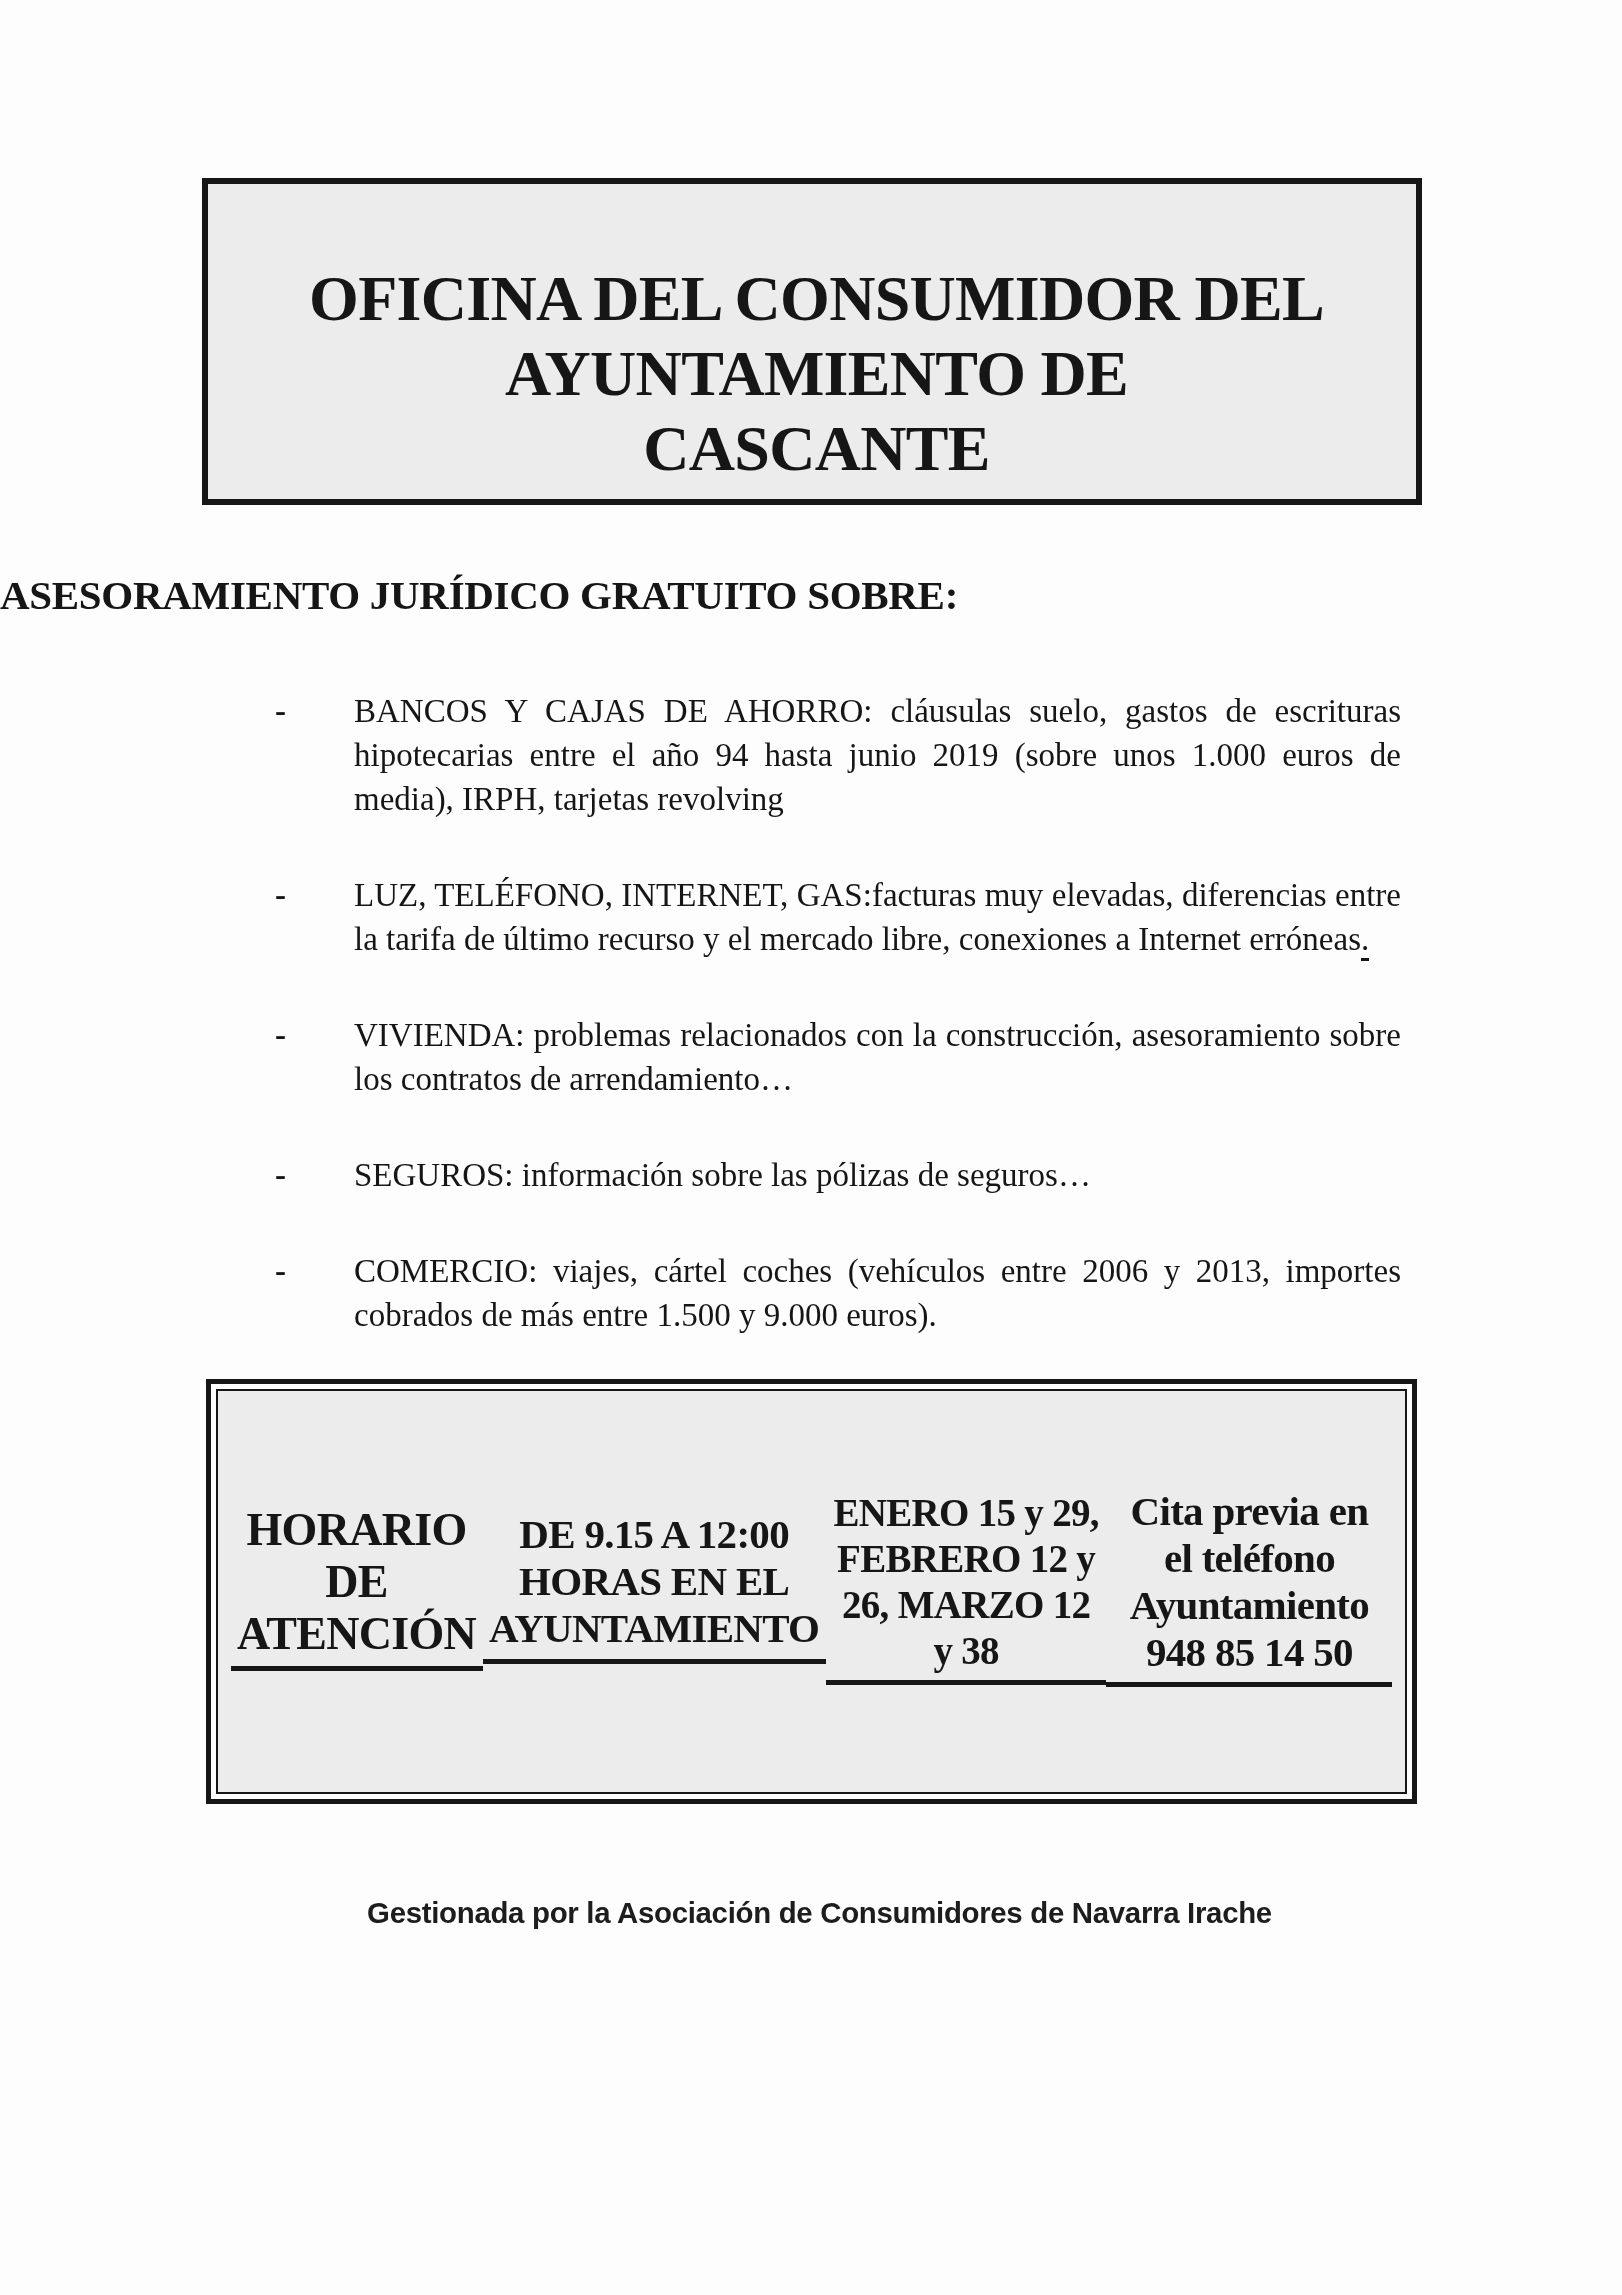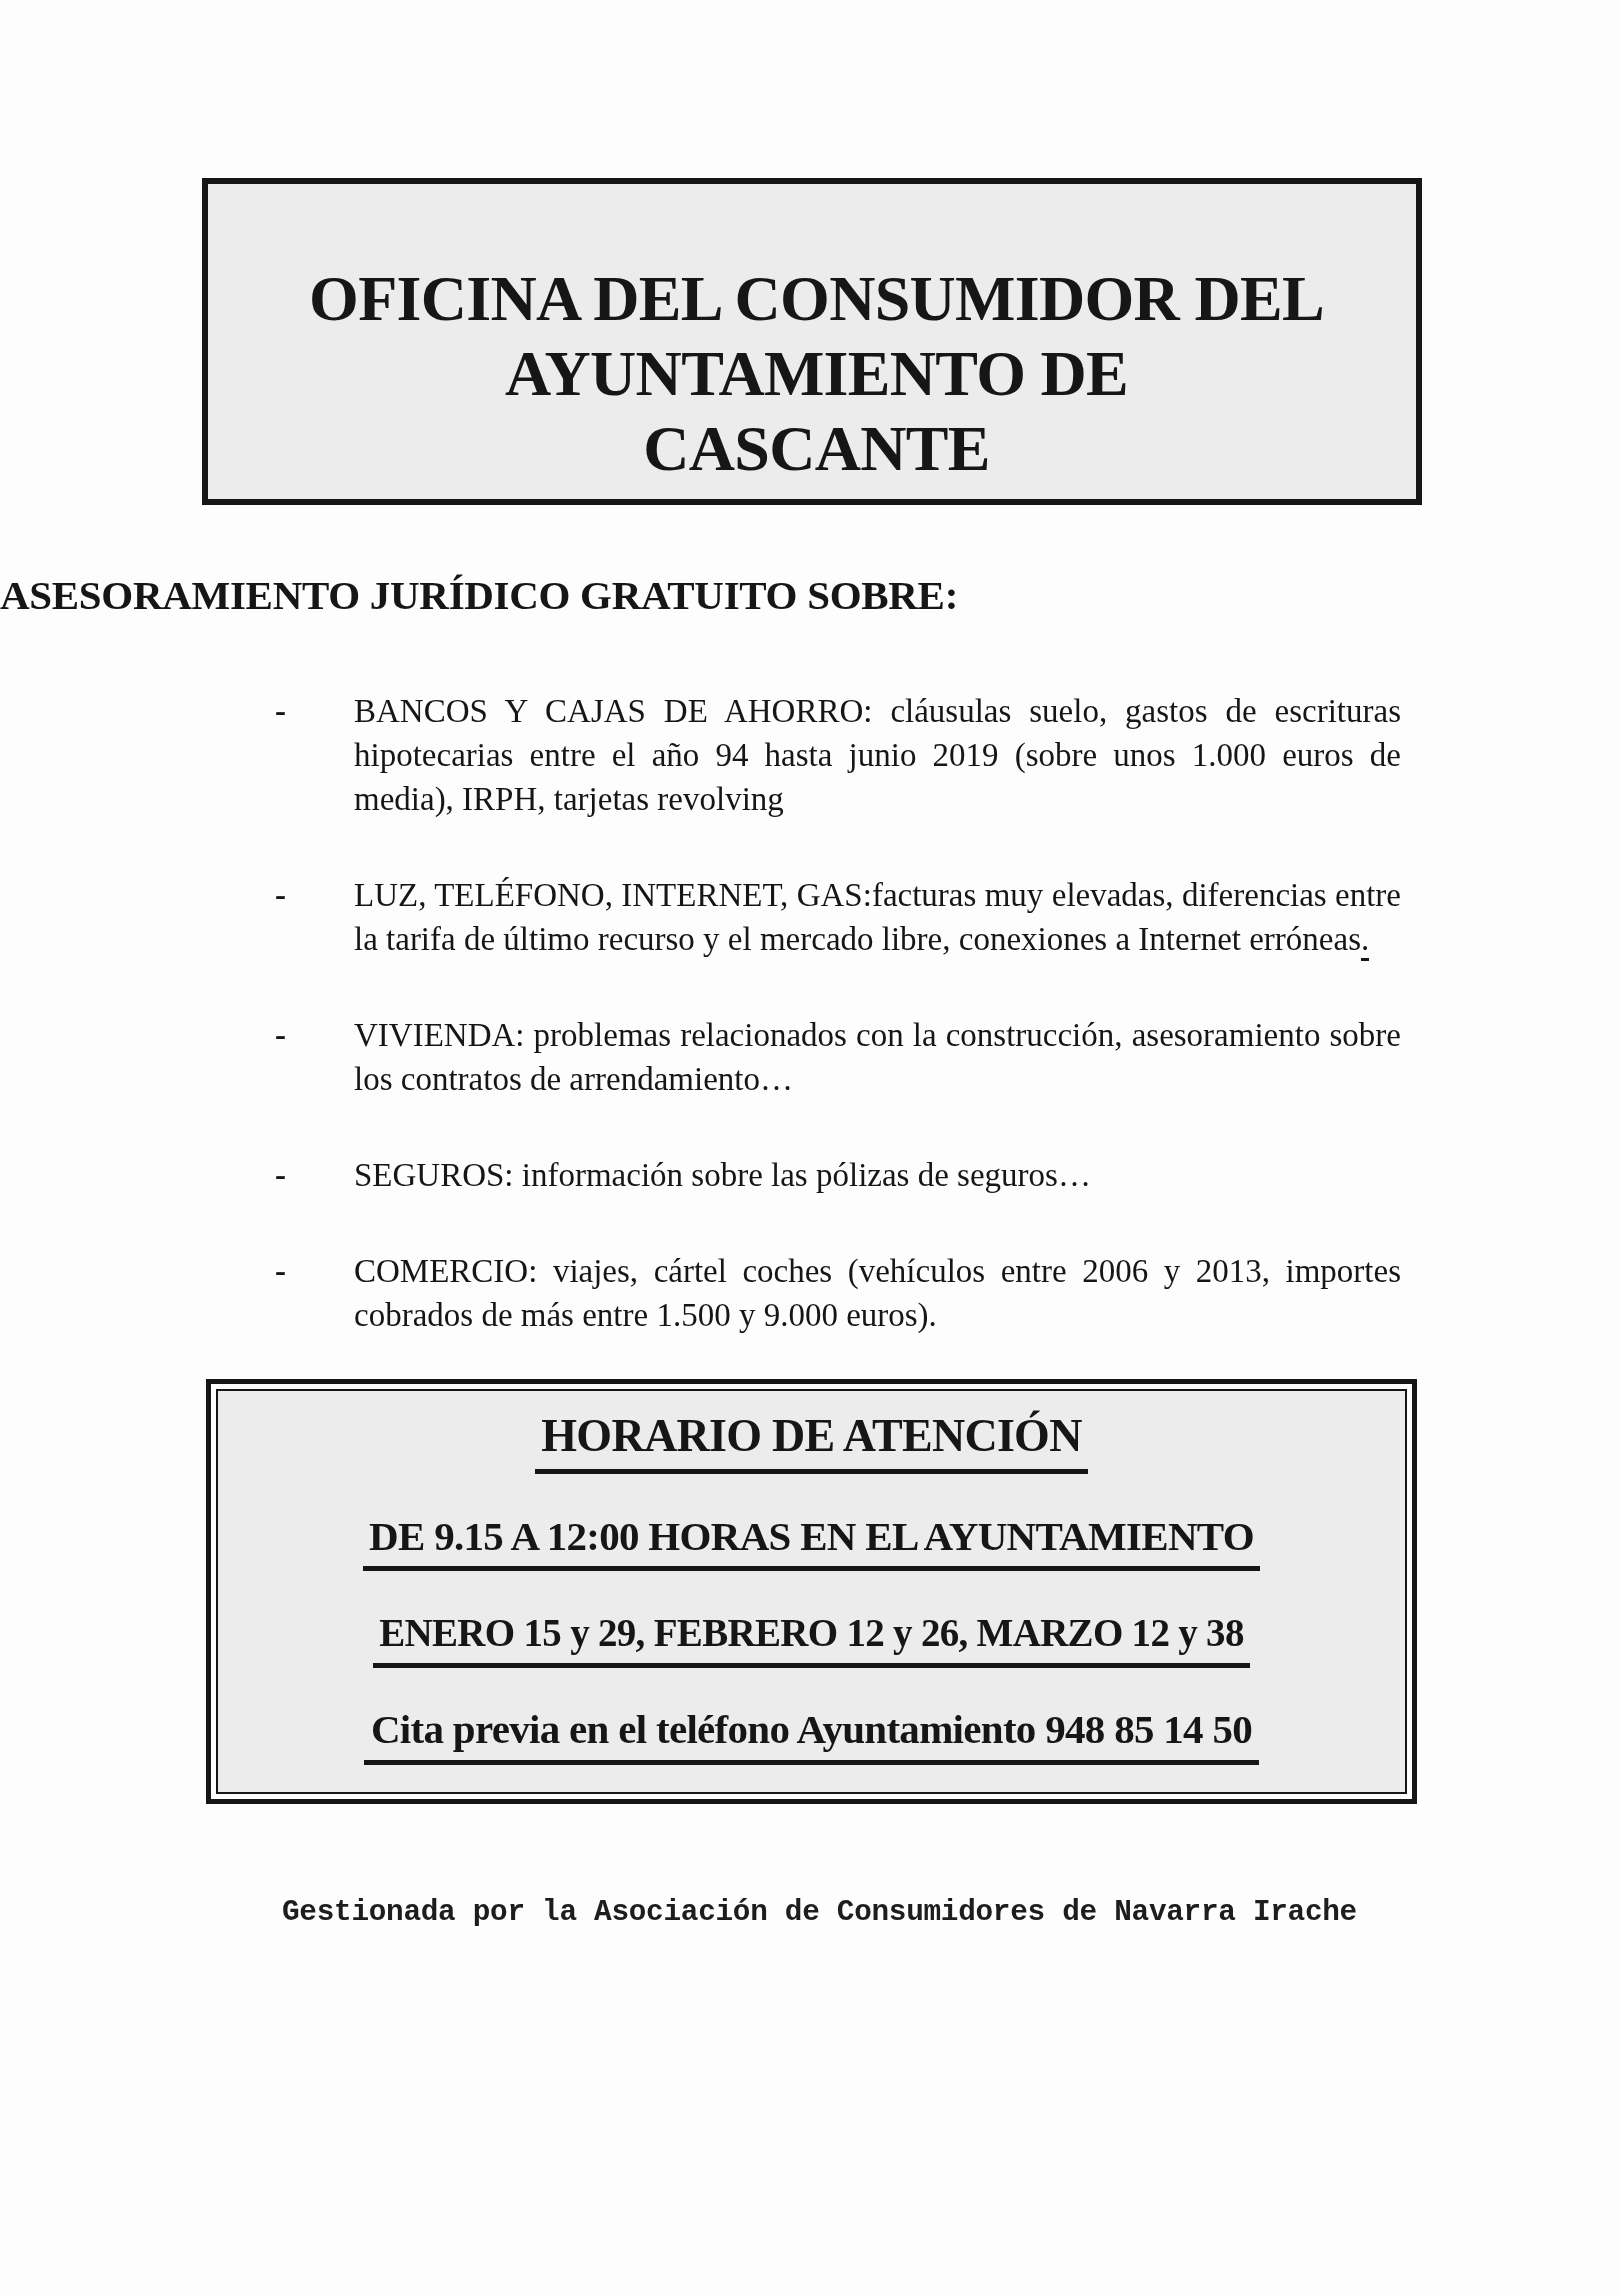--- a/index.html
+++ b/index.html
@@ -84,42 +84,42 @@
     margin:42px auto 0 auto;
     border:5.9px solid var(--ink);
     background:var(--paper);
     padding:4.6px;
   }
   .horario-inner{
     width:100%;height:100%;
     border:2px solid var(--ink);
     background:var(--panel);
     display:flex;
-    flex-direction:column;
+    flex-direction:row;
     justify-content:space-between;
     align-items:center;
     padding:19.6px 13px 27.5px 13px;
     text-align:center;
   }
   .h-line{font-weight:bold;}
   .h-underline{
     display:inline-block;
     border-bottom:5.2px solid var(--ink);
     padding:0 6.5px 6.5px 6.5px;
   }
   .h-title{font-size:46px;line-height:52px;letter-spacing:-0.7px;}
   .h-hours{font-size:41px;line-height:47px;letter-spacing:-0.7px;}
   .h-dates{font-size:39px;line-height:46px;letter-spacing:-0.7px;}
   .h-cita{font-size:41px;line-height:47px;letter-spacing:-0.7px;}
 
   
   .footer{
     margin-top:90px;
     text-align:center;
-    font-family:Liberation Mono, monospace;
+    font-family:Liberation Sans, sans-serif;
     font-size:29.4px;
     line-height:37px;
     font-weight:bold;
     letter-spacing:-0.3px;
     color:#1d1d1d;
     padding-left:16px;
   }
 </style>
 </head>
 <body>

